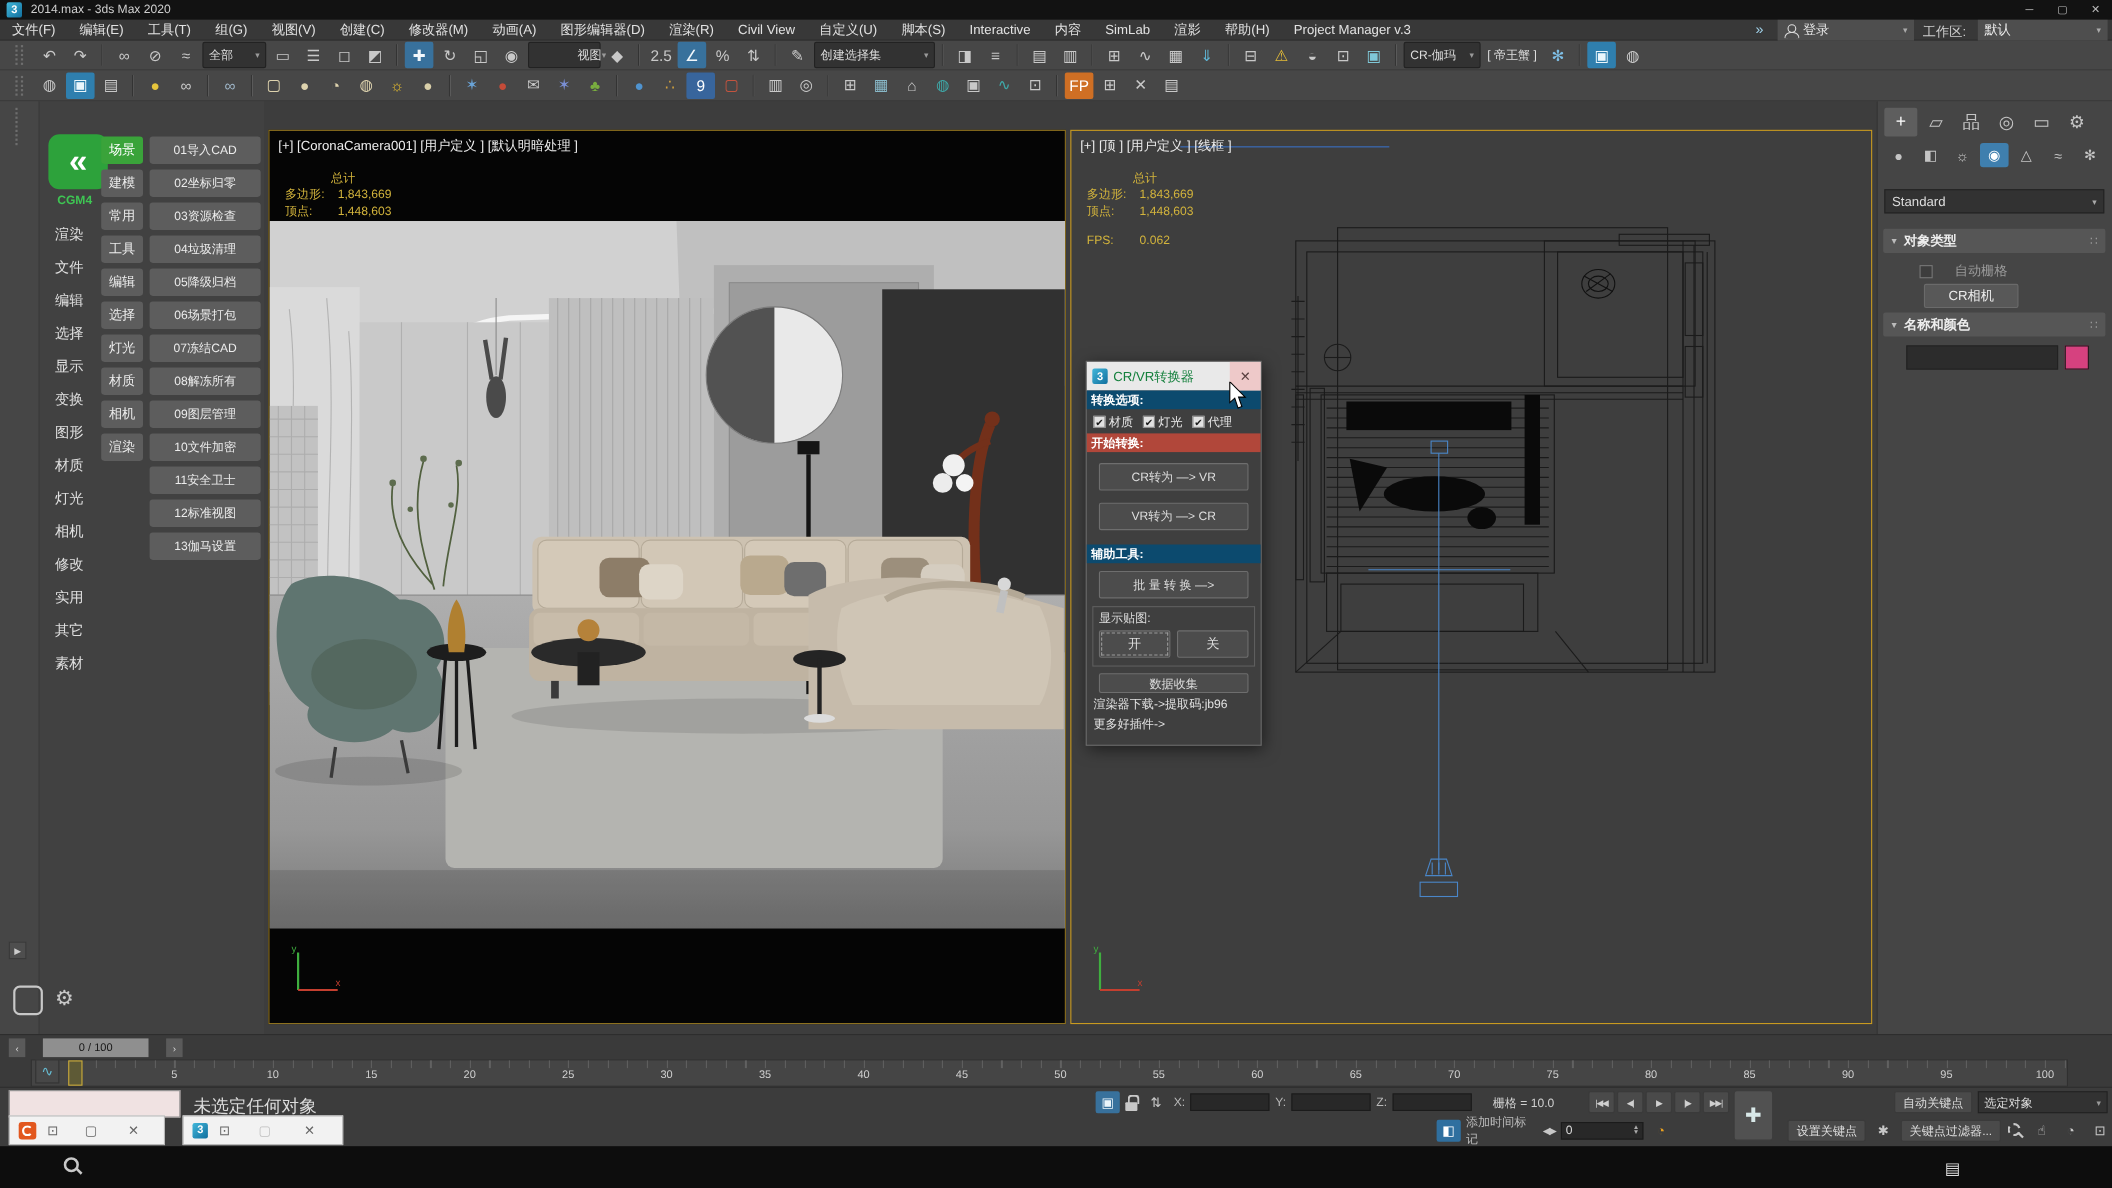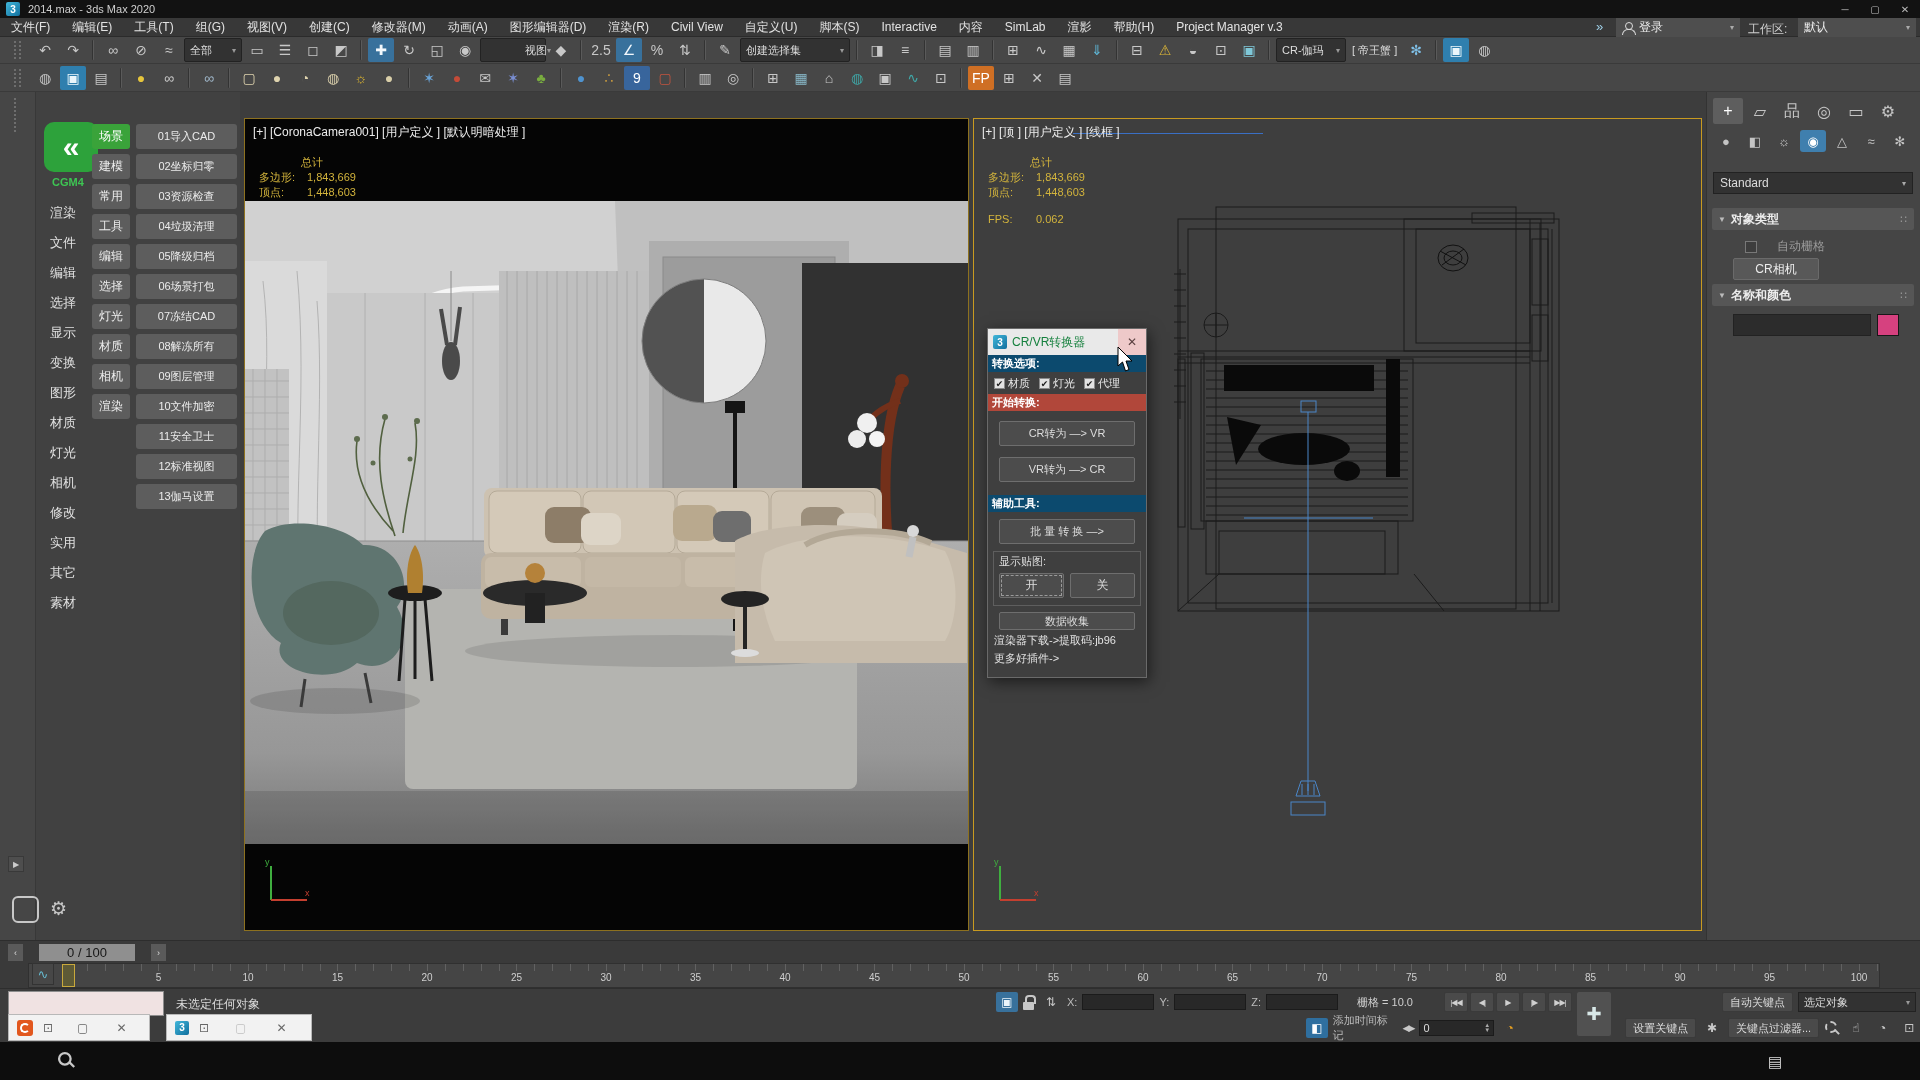--- a/index.html
+++ b/index.html
@@ -71,21 +71,21 @@
 #cp-cats{position:absolute;left:6px;top:38px;display:flex;gap:3px;}
 .cpcat{width:26px;height:22px;display:flex;align-items:center;justify-content:center;color:#c4c4c4;font-size:13px;border-radius:3px;}
 .cpcat.active{background:#3f7fae;color:#fff;}
 #cp-dd{position:absolute;left:6px;top:80px;width:200px;height:22px;background:#323232;border:1px solid #222;color:#ddd;font-size:12px;display:flex;align-items:center;padding:0 6px;}
 .rollout-h{position:absolute;left:5px;width:202px;height:22px;background:#565656;border-radius:2px;color:#ededed;font-size:12px;font-weight:bold;display:flex;align-items:center;padding:0 6px;gap:5px;}
 .rollout-h .arr{font-size:8px;color:#bbb;font-weight:normal;}
 .rollout-h .grip{margin-left:auto;color:#999;font-weight:normal;font-size:11px;letter-spacing:1px;}
 #ro1{top:116px;}#ro2{top:192px;}
 #autogrid{position:absolute;left:38px;top:146px;display:flex;align-items:center;gap:20px;color:#9a9a9a;font-size:12px;}
 #autogrid .box{width:12px;height:12px;border:1px solid #787878;background:#3d3d3d;}
-#crcam-btn{position:absolute;left:26px;top:166px;width:86px;height:22px;background:#585858;border:1px solid #6a6a6a;border-radius:2px;color:#ececec;font-size:12px;display:flex;align-items:center;justify-content:center;}
+#crcam-btn{position:absolute;left:42px;top:166px;width:86px;height:22px;background:#585858;border:1px solid #6a6a6a;border-radius:2px;color:#ececec;font-size:12px;display:flex;align-items:center;justify-content:center;}
 #namerow{position:absolute;left:26px;top:222px;width:166px;height:22px;display:flex;gap:6px;}
 #name-field{flex:1;background:#2c2c2c;border:1px solid #222;}
 #swatch{width:22px;height:22px;border:1px solid #181818;}
 
 #dialog{position:absolute;left:987px;top:328px;width:160px;height:350px;background:#3f3f3f;border:1px solid #6a6a6a;box-shadow:2px 4px 14px rgba(0,0,0,.55);z-index:50;}
 #dlg-title{height:26px;background:#e9e9e9;display:flex;align-items:center;}
 #dlg-title .m3{margin:0 5px;}
 #dlg-title .t{flex:1;color:#15803d;font-size:12px;}
 #dlg-close{width:28px;height:26px;background:#eec9c9;color:#5a4040;font-size:12px;display:flex;align-items:center;justify-content:center;}
 .dlg-hdr{height:17px;color:#fff;font-size:11px;font-weight:bold;display:flex;align-items:center;padding:0 4px;}
@@ -102,32 +102,32 @@
 #grp-maps .glabel{color:#ddd;font-size:11px;margin-bottom:4px;}
 #grp-maps .row{display:flex;gap:6px;}
 .onoff{flex:1;height:25px;background:#4c4c4c;border:1px solid #6e6e6e;border-radius:2px;color:#ddd;font-size:12px;display:flex;align-items:center;justify-content:center;}
 #btn-on{outline:1px dashed #9a9a9a;outline-offset:-3px;}
 #btn-collect{height:18px;margin-top:2px;}
 .dlg-link{color:#e2e2e2;font-size:11px;padding:3px 0 0 6px;white-space:nowrap;}
 
 #timeline{position:absolute;left:0;top:940px;width:1920px;height:48px;background:#3a3a3a;border-top:1px solid #2d2d2d;}
 #fr-spin{position:absolute;left:8px;top:3px;width:158px;height:17px;display:flex;}
 #fr-spin .a{width:15px;background:#5a5a5a;color:#ddd;font-size:9px;display:flex;align-items:center;justify-content:center;}
-#fr-box{flex:1;background:#8f8f8f;color:#161616;font-size:13px;display:flex;align-items:center;justify-content:center;margin:0 16px;}
+#fr-box{flex:1;background:#8f8f8f;color:#161616;font-size:10px;display:flex;align-items:center;justify-content:center;margin:0 16px;}
 #trackbar-toggle{position:absolute;left:32px;top:963px;width:22px;height:22px;background:#474747;color:#66bcd2;display:flex;align-items:center;justify-content:center;font-size:13px;border:1px solid #333;z-index:2;}
 #ruler{position:absolute;left:28px;top:22px;width:1852px;height:25px;background:#454545;border:1px solid #303030;}
 #ruler .ticks{position:absolute;left:0;top:0;width:100%;height:7px;background:repeating-linear-gradient(90deg,#616161 0 1px,transparent 1px 17.9px);background-position:40px 0;}
 #ruler .nums{position:absolute;left:40px;top:8px;display:flex;}
 .tick{width:89.5px;flex:none;color:#cfcfcf;font-size:10px;}
 .tick span{display:inline-block;transform:translateX(-50%);}
 #slider{position:absolute;left:62px;top:23px;width:13px;height:23px;background:#5e5a36;border:1px solid #c9a93c;z-index:2;}
 
 #status{position:absolute;left:0;top:988px;width:1920px;height:54px;background:#3c3c3c;border-top:1px solid #2e2e2e;}
 #listener{position:absolute;left:8px;top:2px;width:156px;height:25px;background:#f0e2e2;border:1px solid #8d8d8d;}
-#prompt{position:absolute;left:176px;top:7px;color:#dcdcdc;font-size:12px;}
+#prompt{position:absolute;left:176px;top:7px;color:#dcdcdc;font-size:16px;}
 .srow{position:absolute;display:flex;align-items:center;gap:5px;}
 #srow1{left:996px;top:3px;height:20px;}
 #srow2{left:1306px;top:29px;height:20px;}
 .sic{width:22px;height:20px;display:flex;align-items:center;justify-content:center;color:#c8c8c8;font-size:12px;border-radius:2px;}
 .sic.active{background:#38719c;color:#eaf4fa;}
 .slabel{color:#bbb;font-size:11px;}
 .sfield{width:72px;height:16px;background:#282828;border:1px solid #1b1b1b;color:#ddd;font-size:11px;padding:0 3px;display:flex;align-items:center;}
 #grid-label{margin-left:14px;color:#cfcfcf;font-size:11px;white-space:nowrap;}
 #playback{display:flex;gap:2px;margin-left:26px;}
 .pbtn{min-width:24px;height:20px;background:#4a4a4a;border:1px solid #3a3a3a;color:#d0d0d0;font-size:8px;display:flex;align-items:center;justify-content:center;border-radius:2px;padding:0 2px;letter-spacing:-1px;}

